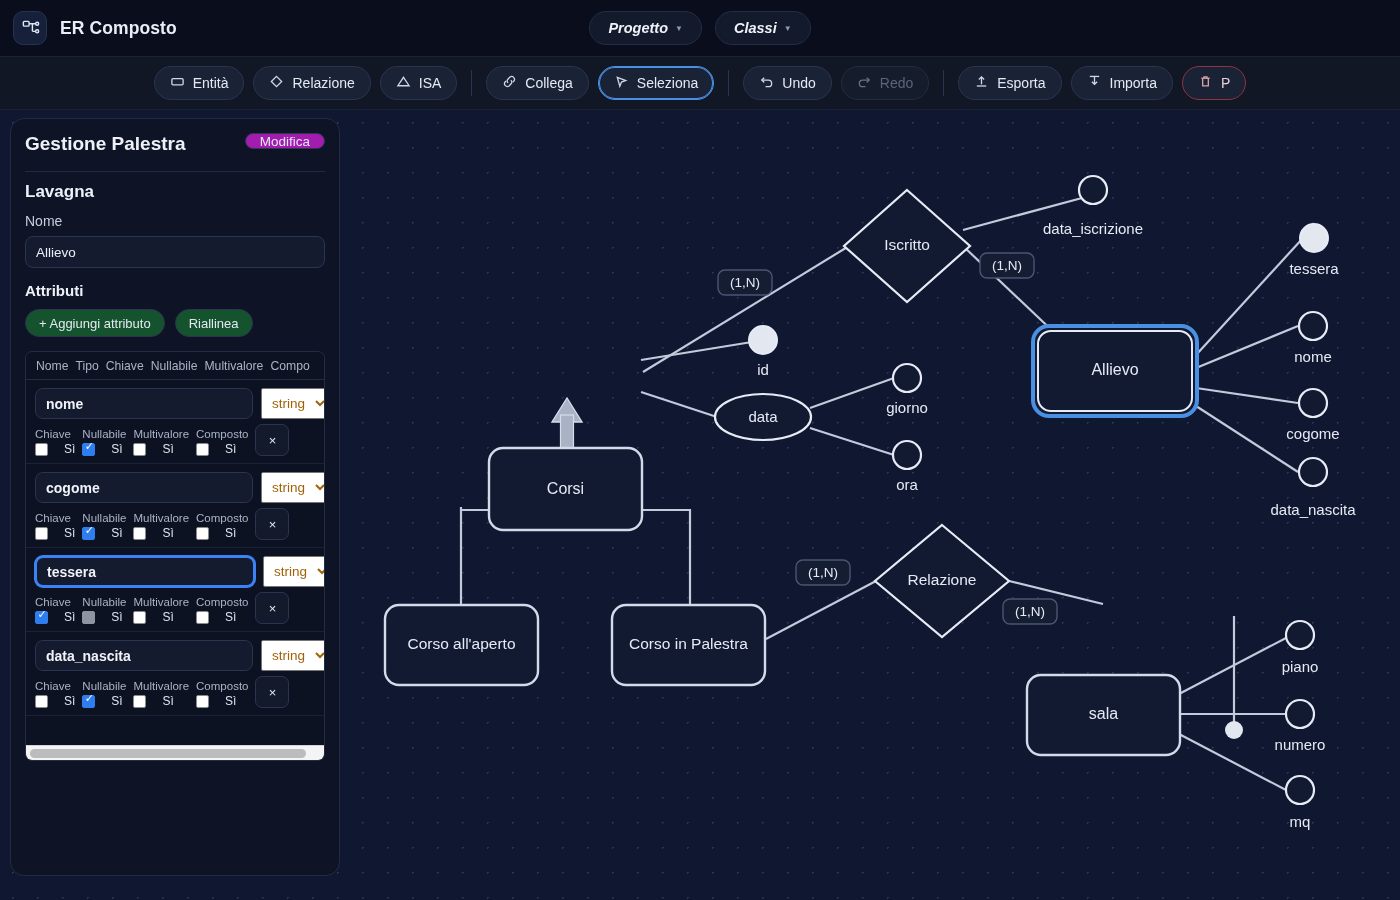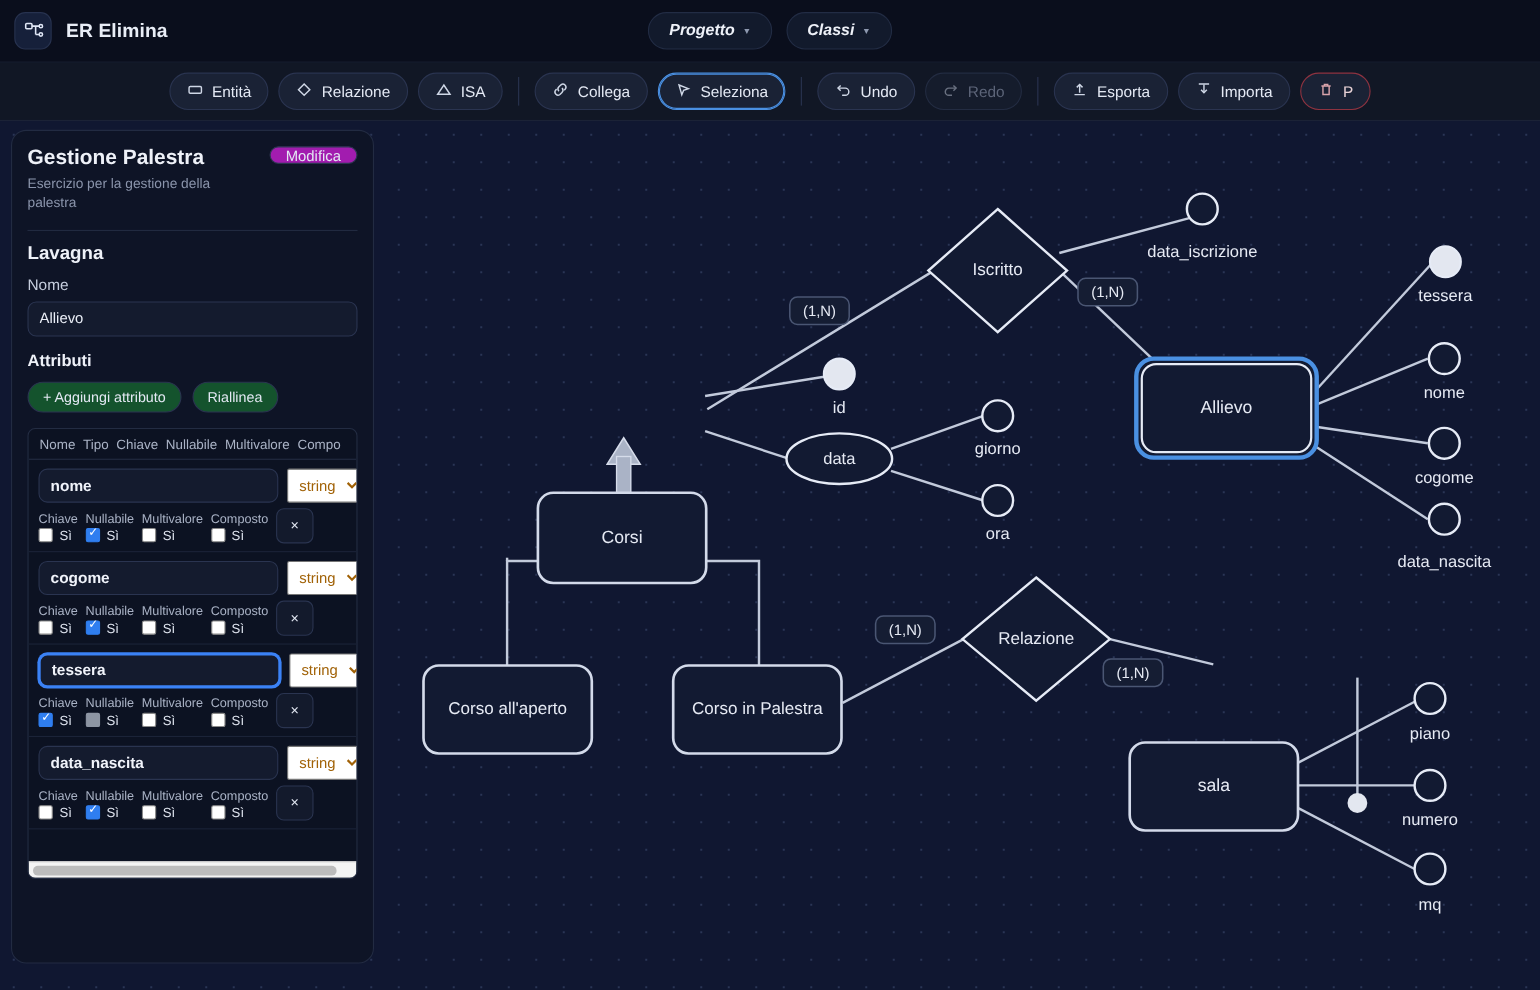--- a/index.html
+++ b/index.html
@@ -133,21 +133,21 @@
   }
   .aname.focused { border: 2px solid #3b82f6; box-shadow: 0 0 0 1px #3b82f6; }
   .atype {
     width: 88px; height: 31px; background: #fff; border: 1px solid #767676;
     border-radius: 2px; color: #a16207; font-size: 13.5px; padding: 0 6px;
     font-family: "Liberation Sans", sans-serif;
   }
   .arow-bot { display: flex; align-items: flex-end; gap: 7px; margin-top: 5px; }
   .chk-group { display: flex; flex-direction: column; align-items: flex-start; }
   .chk-cap { font-size: 11.5px; color: #aab3c6; margin-bottom: 2px; }
-  .chk-line { display: flex; align-items: center; gap: 6px; justify-content: flex-end; }
+  .chk-line { display: flex; align-items: center; gap: 16px; justify-content: flex-end; }
   .box {
     width: 13px; height: 13px; border-radius: 2px;
     background: #fff; border: 1px solid #8a8a8a;
   }
   .box.on { background: #2f7ef0; border-color: #2f7ef0; position: relative; }
   .box.on::after {
     content: "\2713"; position: absolute; left: 1.5px; top: -2.5px;
     color: #fff; font-size: 11px; line-height: 1;
   }
   .box.off-disabled { background: #8d95a3; border-color: #8d95a3; }
@@ -172,21 +172,21 @@
 <div class="topbar">
   <div class="brand">
     <span class="logo-box">
       <svg width="19" height="19" viewBox="0 0 20 20" fill="none" stroke="#dfe6f5" stroke-width="1.5">
         <rect x="2.5" y="2.5" width="6" height="5" rx="1"></rect>
         <path d="M8.5 5h7M12 5v8M12 13h3.5"></path>
         <circle cx="17" cy="5" r="1.6"></circle>
           <circle cx="17" cy="13" r="1.6"></circle>
       </svg>
     </span>
-    <span class="brand-title">ER Elimina</span>
+    <span class="brand-title">ER Composto</span>
   </div>
   <div class="top-menus">
     <div class="pill-menu">
       <span>Progetto</span>
       <span class="caret">▼</span>
     </div>
     <div class="pill-menu">
       <span>Classi</span>
       <span class="caret">▼</span>
     </div>
@@ -447,21 +447,20 @@
       <rect x="1003" y="489" width="54" height="25" rx="7" fill="#151d33" stroke="#4a5673" stroke-width="1.4"></rect>
       <text class="card-lbl" x="1030" y="502.5">(1,N)</text>
     </g>
   </svg>
 </div>
 
 <div class="panel">
   <div class="panel-head">
     <div>
       <div class="panel-title">Gestione Palestra</div>
-      <div class="panel-sub">Esercizio per la gestione della palestra</div>
     </div>
     <div class="mod-btn">Modifica</div>
   </div>
 
   <div class="divider"></div>
 
   <div class="sec-title">Lavagna</div>
   <div class="fld-label">Nome</div>
   <input class="text-input" value="Allievo" style="">
 

